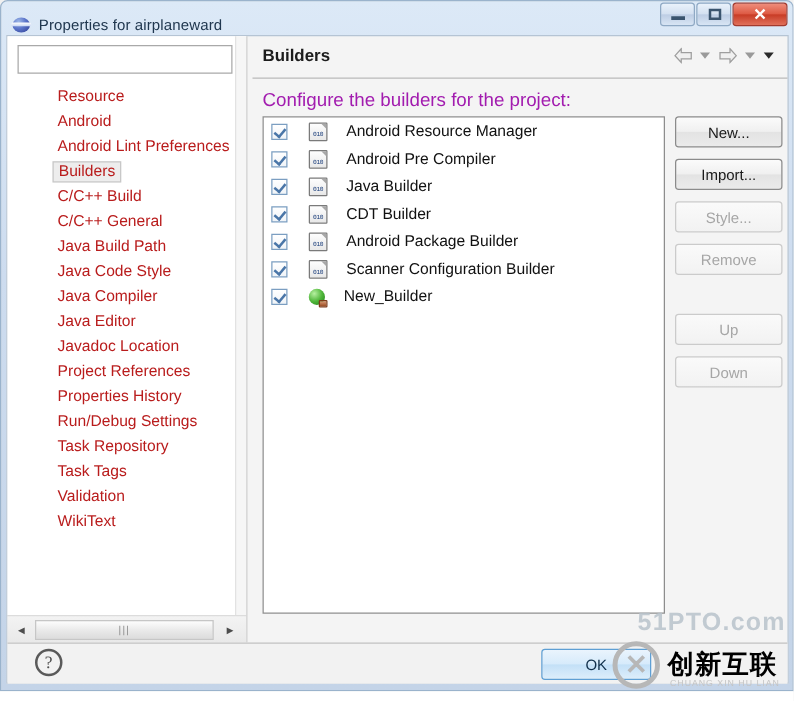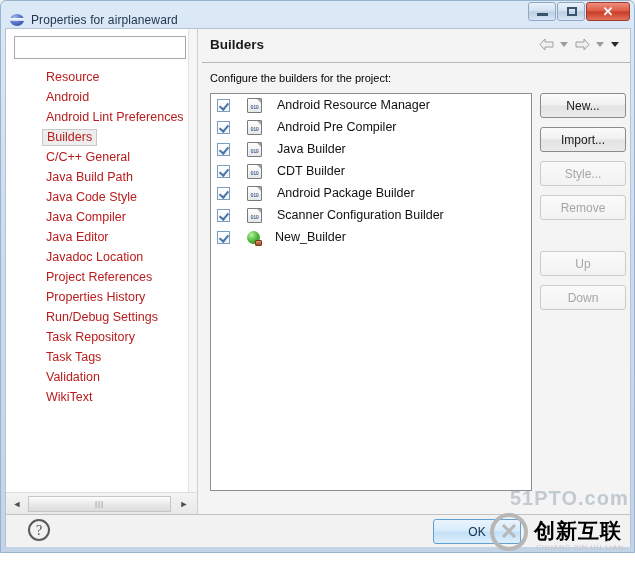--- a/index.html
+++ b/index.html
@@ -272,22 +272,22 @@
     left: 0; top: 2px;
     border-left: 4.5px solid transparent;
     border-right: 4.5px solid transparent;
     border-top: 5px solid #9a9a9a;
   }
   .nav-caret.dark::after { border-top-color: #2a2a2a; }
 
   .pane-instruction {
     position: absolute;
     left: 8px; top: 43px;
-    font-size: 11px;
-    color: #000000;
+    font-size: 15px;
+    color: #a21caf;
   }
 
   .builder-list {
     position: absolute;
     left: 8px;
     top: 64px;
     width: 322px;
     height: 398px;
     background: #ffffff;
     border: 1px solid #8d8d8d;
@@ -525,20 +525,21 @@
 
     <div class="client">
 
       <div class="sidebar">
         <input class="filter-box" type="text" value="" placeholder="" style="">
         <div class="tree" id="tree">
             <div class="tree-item"><span class="lbl">Resource</span></div>
             <div class="tree-item"><span class="lbl">Android</span></div>
             <div class="tree-item"><span class="lbl">Android Lint Preferences</span></div>
             <div class="tree-item selected"><span class="lbl">Builders</span></div>
+            <div class="tree-item"><span class="lbl">C/C++ Build</span></div>
             <div class="tree-item"><span class="lbl">C/C++ General</span></div>
             <div class="tree-item"><span class="lbl">Java Build Path</span></div>
             <div class="tree-item"><span class="lbl">Java Code Style</span></div>
             <div class="tree-item"><span class="lbl">Java Compiler</span></div>
             <div class="tree-item"><span class="lbl">Java Editor</span></div>
             <div class="tree-item"><span class="lbl">Javadoc Location</span></div>
             <div class="tree-item"><span class="lbl">Project References</span></div>
             <div class="tree-item"><span class="lbl">Properties History</span></div>
             <div class="tree-item"><span class="lbl">Run/Debug Settings</span></div>
             <div class="tree-item"><span class="lbl">Task Repository</span></div>

